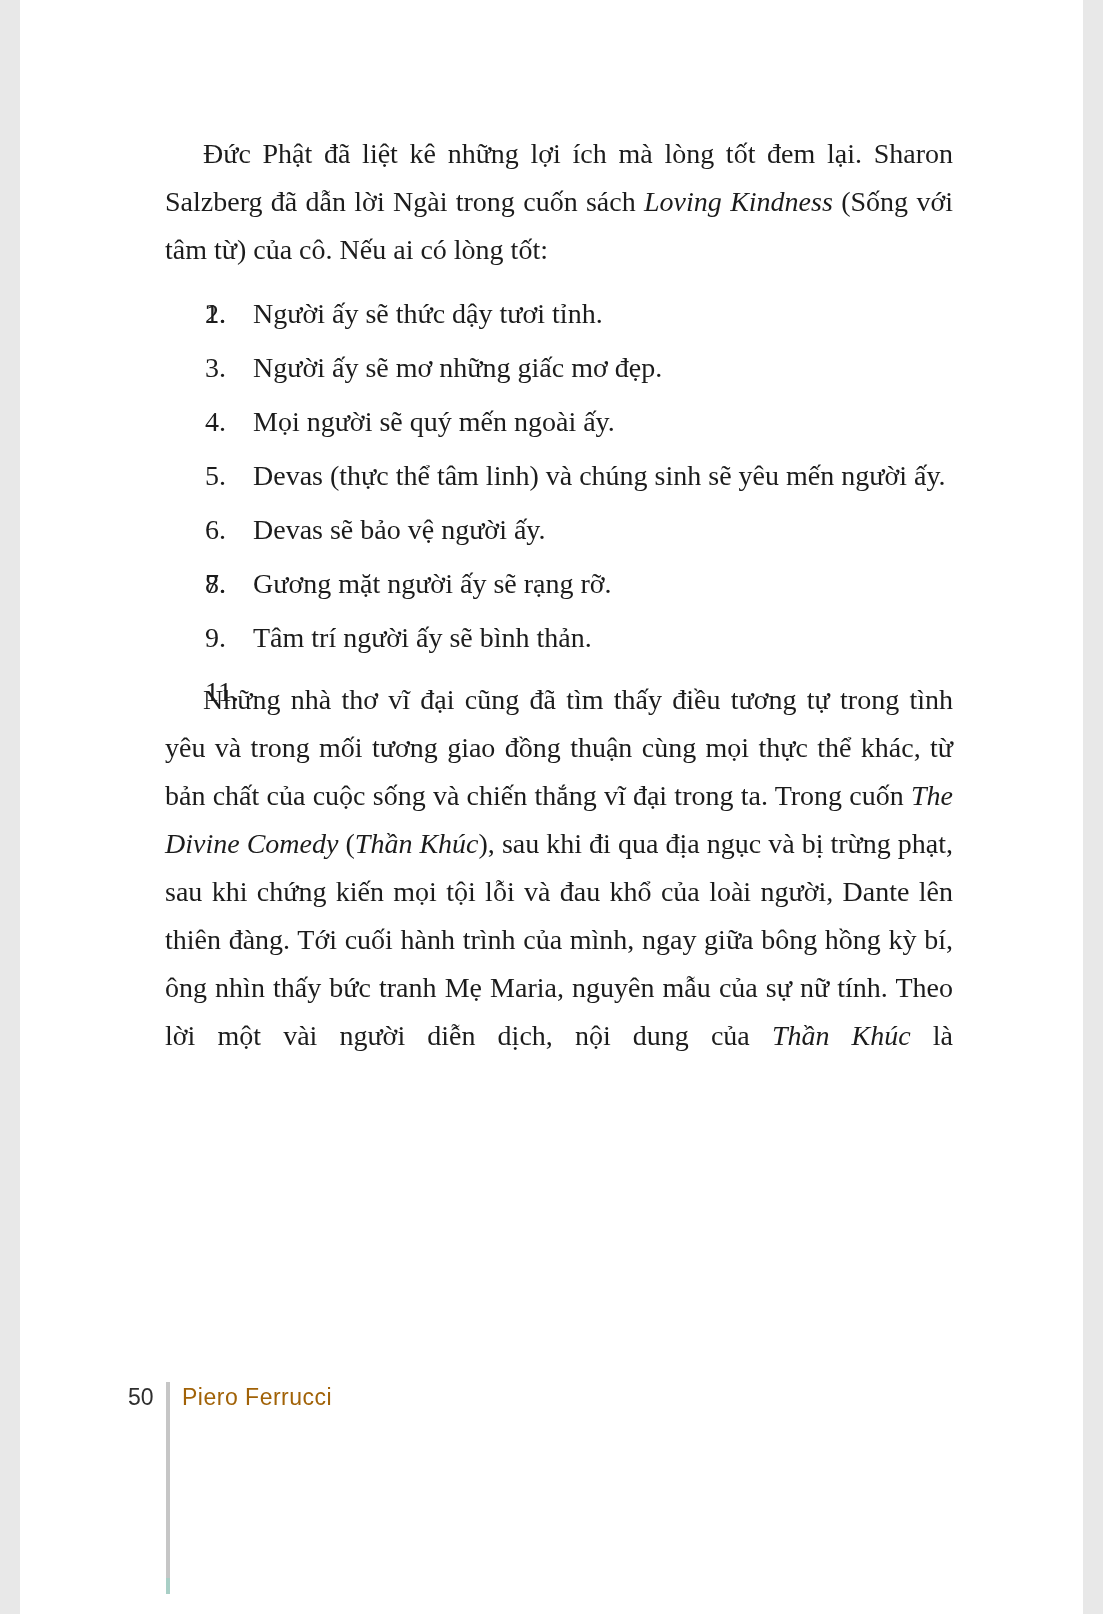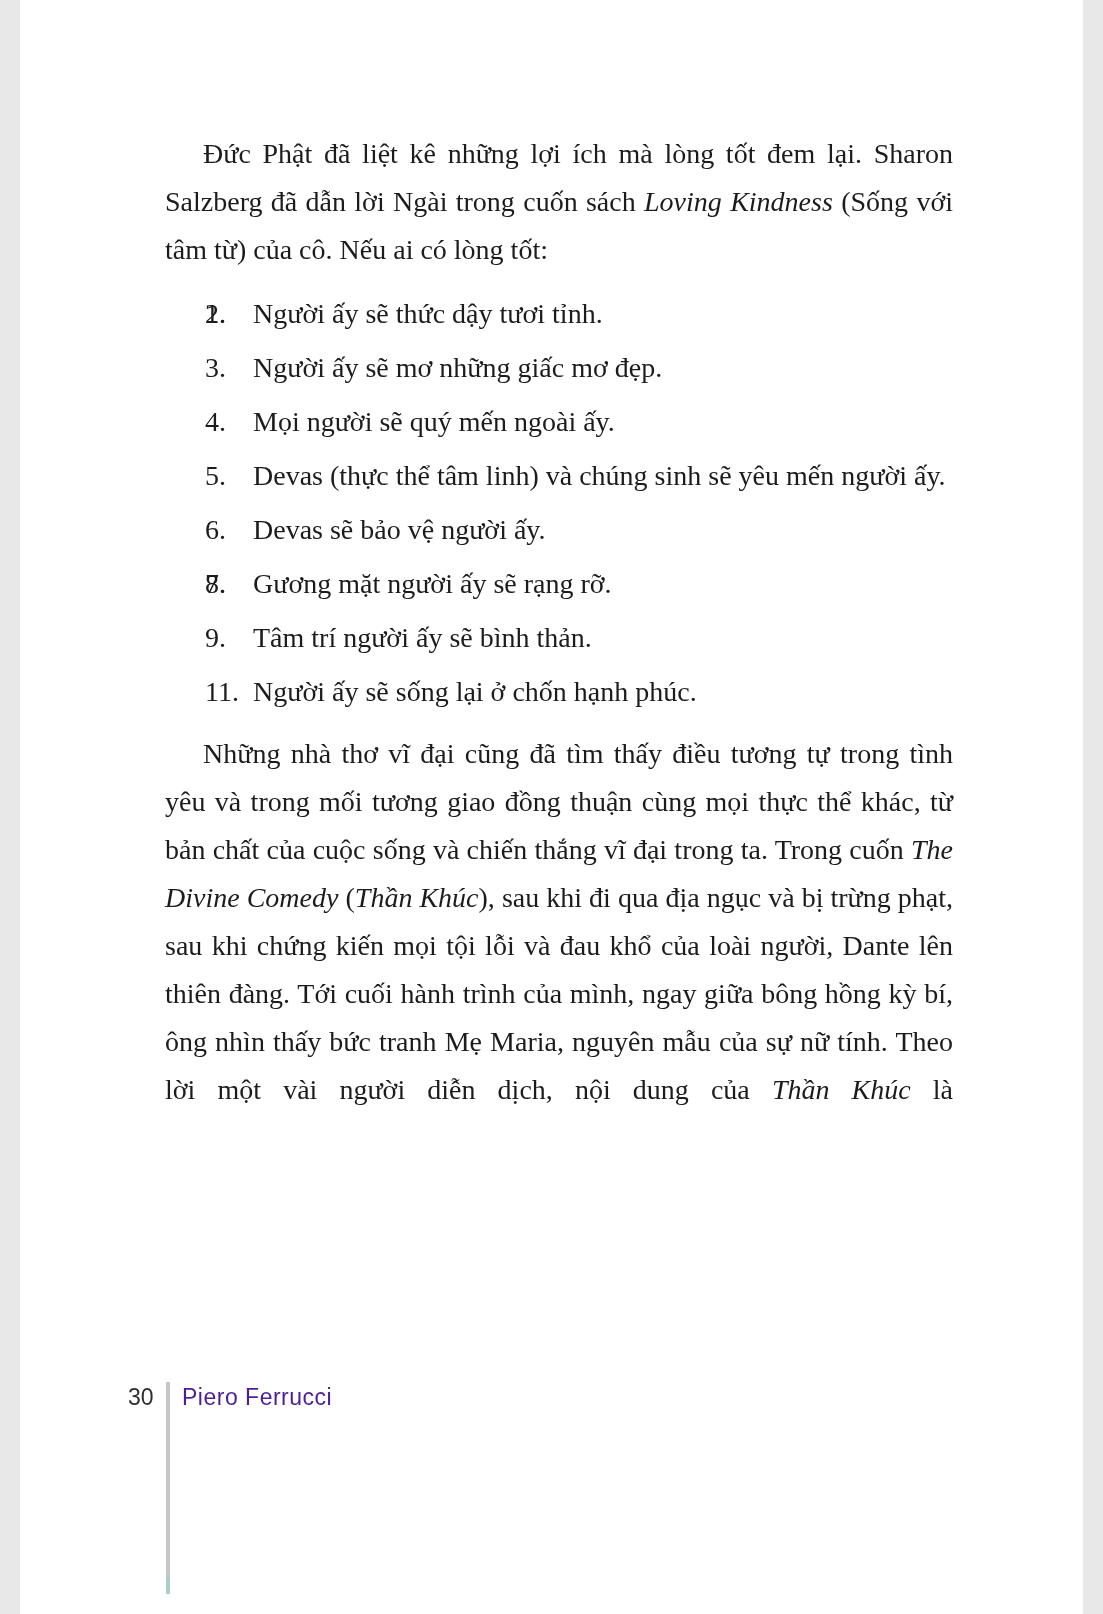--- a/index.html
+++ b/index.html
@@ -57,21 +57,21 @@
     color: #2e2e2e;
   }
   .footer .pagenum {
     display: inline-block;
     width: 32px;
     text-align: left;
   }
   .footer .author {
     margin-left: 22px;
     letter-spacing: 0.5px;
-    color: #4c1d95;
+    color: #a16207;
   }
   .footer-rule {
     position: absolute;
     left: 146px;
     top: 1382px;
     width: 4px;
     height: 212px;
     background: #c6c6c6;
   }
   .footer-rule .rule-tip {
@@ -94,27 +94,27 @@
     <ol class="benefits">
       <li class="item"><span class="num">1.</span></li>
       <li class="item"><span class="num">2.</span><span class="txt">Người ấy sẽ thức dậy tươi tỉnh.</span></li>
       <li class="item"><span class="num">3.</span><span class="txt">Người ấy sẽ mơ những giấc mơ đẹp.</span></li>
       <li class="item"><span class="num">4.</span><span class="txt">Mọi người sẽ quý mến ngoài ấy.</span></li>
       <li class="item"><span class="num">5.</span><span class="txt">Devas (thực thể tâm linh) và chúng sinh sẽ yêu mến người ấy.</span></li>
       <li class="item"><span class="num">6.</span><span class="txt">Devas sẽ bảo vệ người ấy.</span></li>
       <li class="item"><span class="num">7.</span></li>
       <li class="item"><span class="num">8.</span><span class="txt">Gương mặt người ấy sẽ rạng rỡ.</span></li>
       <li class="item"><span class="num">9.</span><span class="txt">Tâm trí người ấy sẽ bình thản.</span></li>
-      <li class="item"><span class="num">11.</span><span class="txt">Người ấy sẽ sống lại ở chốn hạnh phúc.</span></li>
+      <li class="item"><span class="num">11.</span></li>
     </ol>
 
     <p class="para indent justify-last"><span>Những nhà thơ vĩ đại cũng đã tìm thấy điều tương tự trong tình yêu và trong mối tương giao đồng thuận cùng mọi thực thể khác, từ bản chất của cuộc sống và chiến thắng vĩ đại trong ta. Trong cuốn </span><span class="italic">The Divine Comedy</span><span> (</span><span class="italic">Thần Khúc</span><span>), sau khi đi qua địa ngục và bị trừng phạt, sau khi chứng kiến mọi tội lỗi và đau khổ của loài người, Dante lên thiên đàng. Tới cuối hành trình của mình, ngay giữa bông hồng kỳ bí, ông nhìn thấy bức tranh Mẹ Maria, nguyên mẫu của sự nữ tính. Theo lời một vài người diễn dịch, nội dung của </span><span class="italic">Thần Khúc</span><span> là</span></p>
 
   </div>
 
   <div class="footer">
-    <span class="pagenum">30</span>
+    <span class="pagenum">50</span>
     <span class="author">Piero Ferrucci</span>
   </div>
   <div class="footer-rule">
     <span class="rule-tip"></span>
   </div>
 </div>
 
 </body></html>

